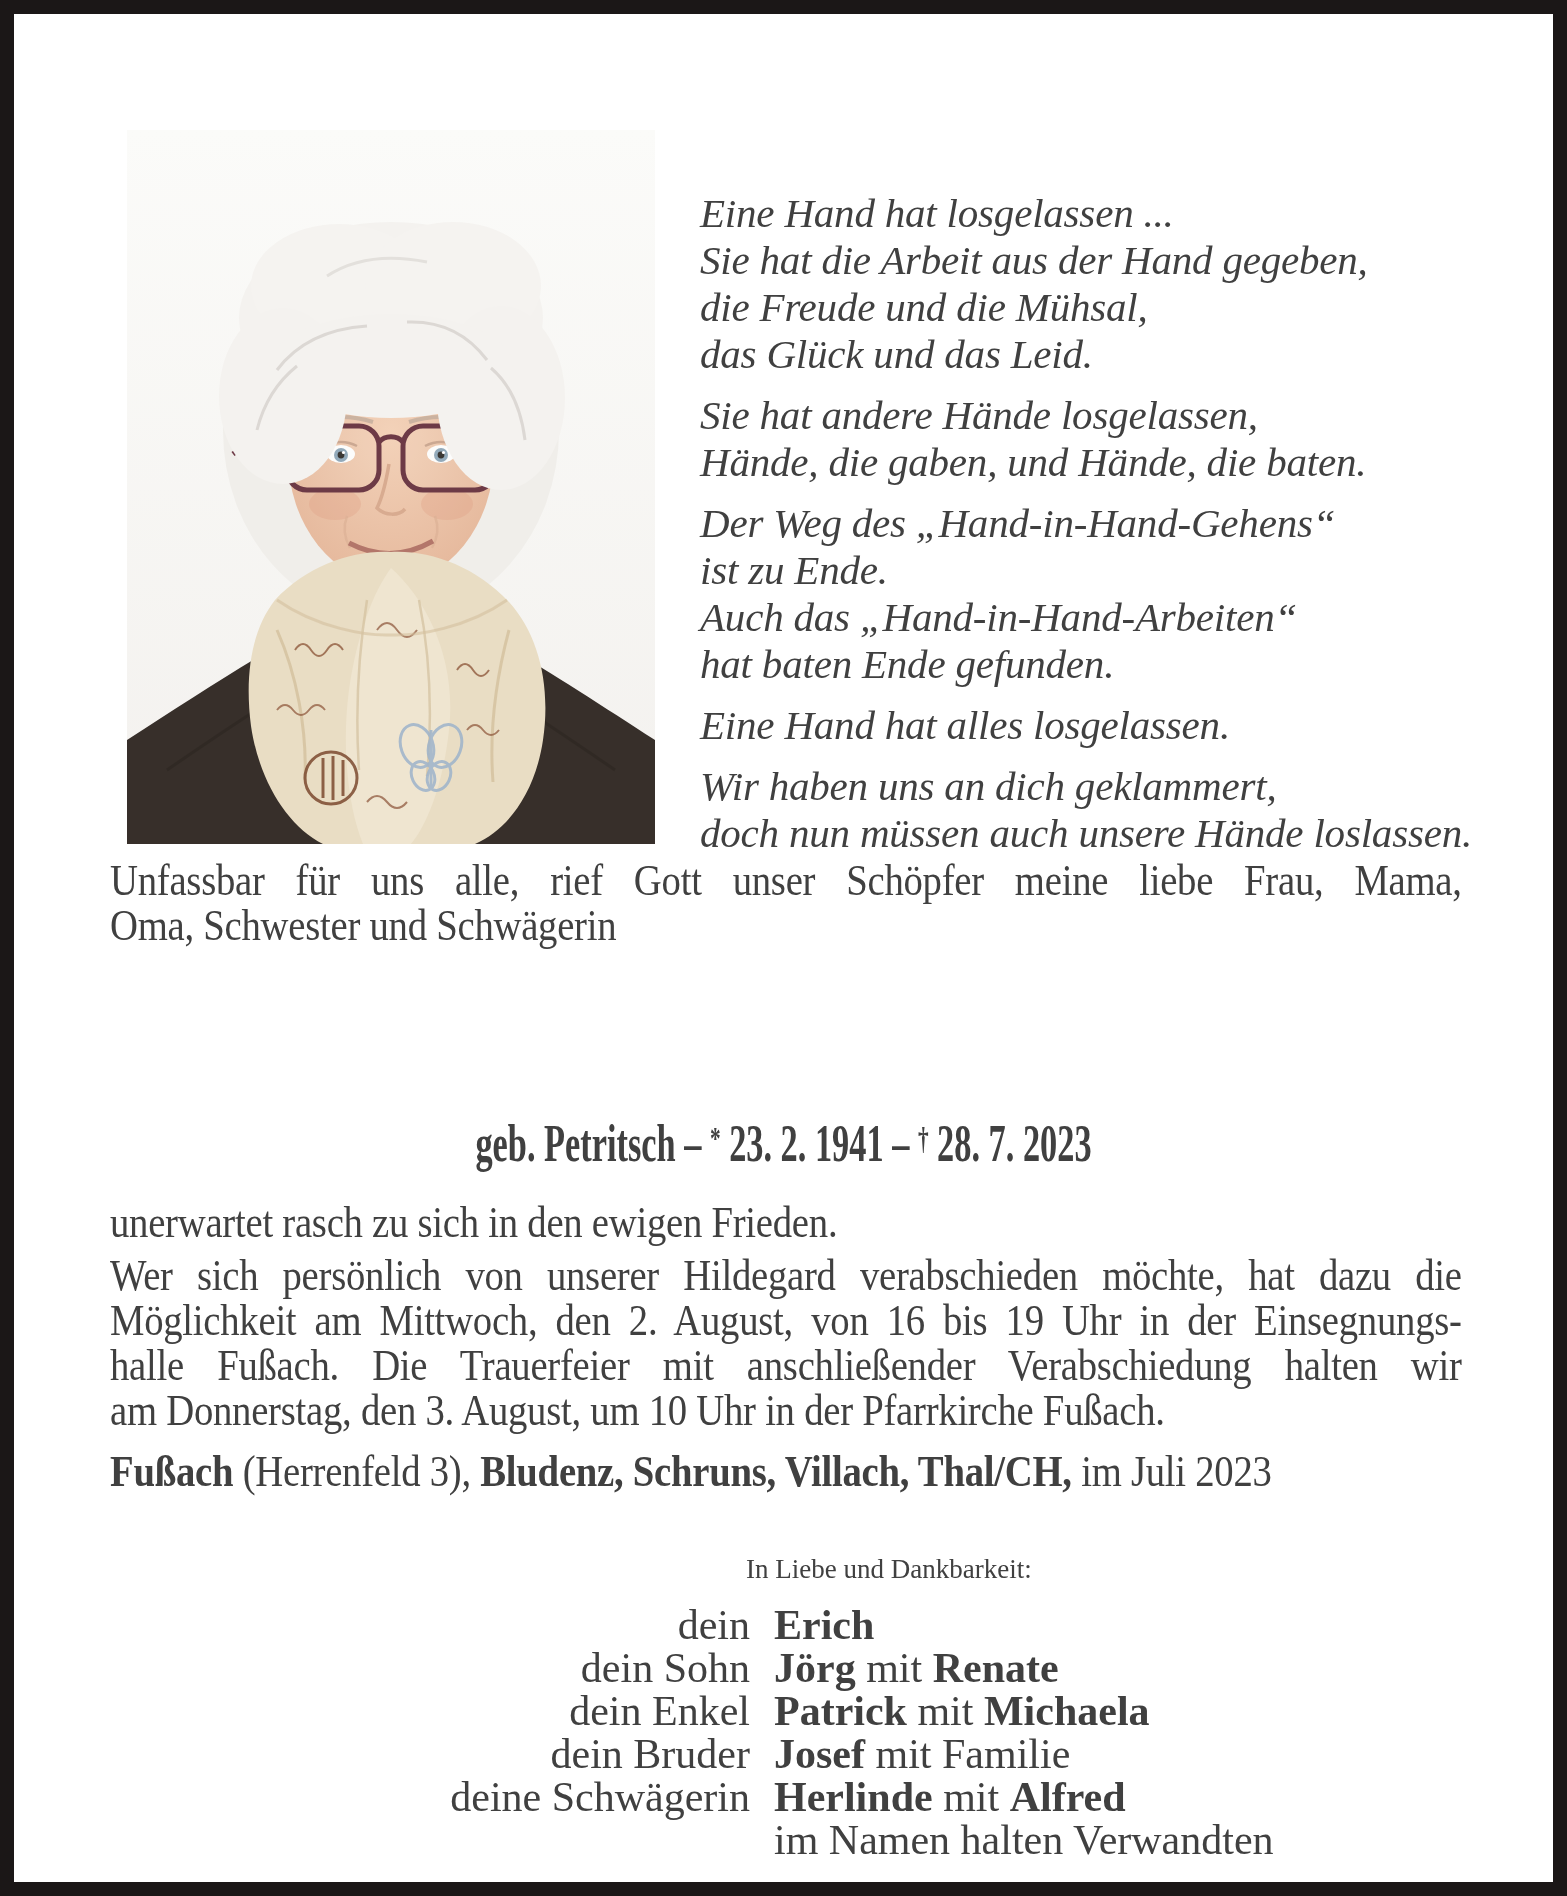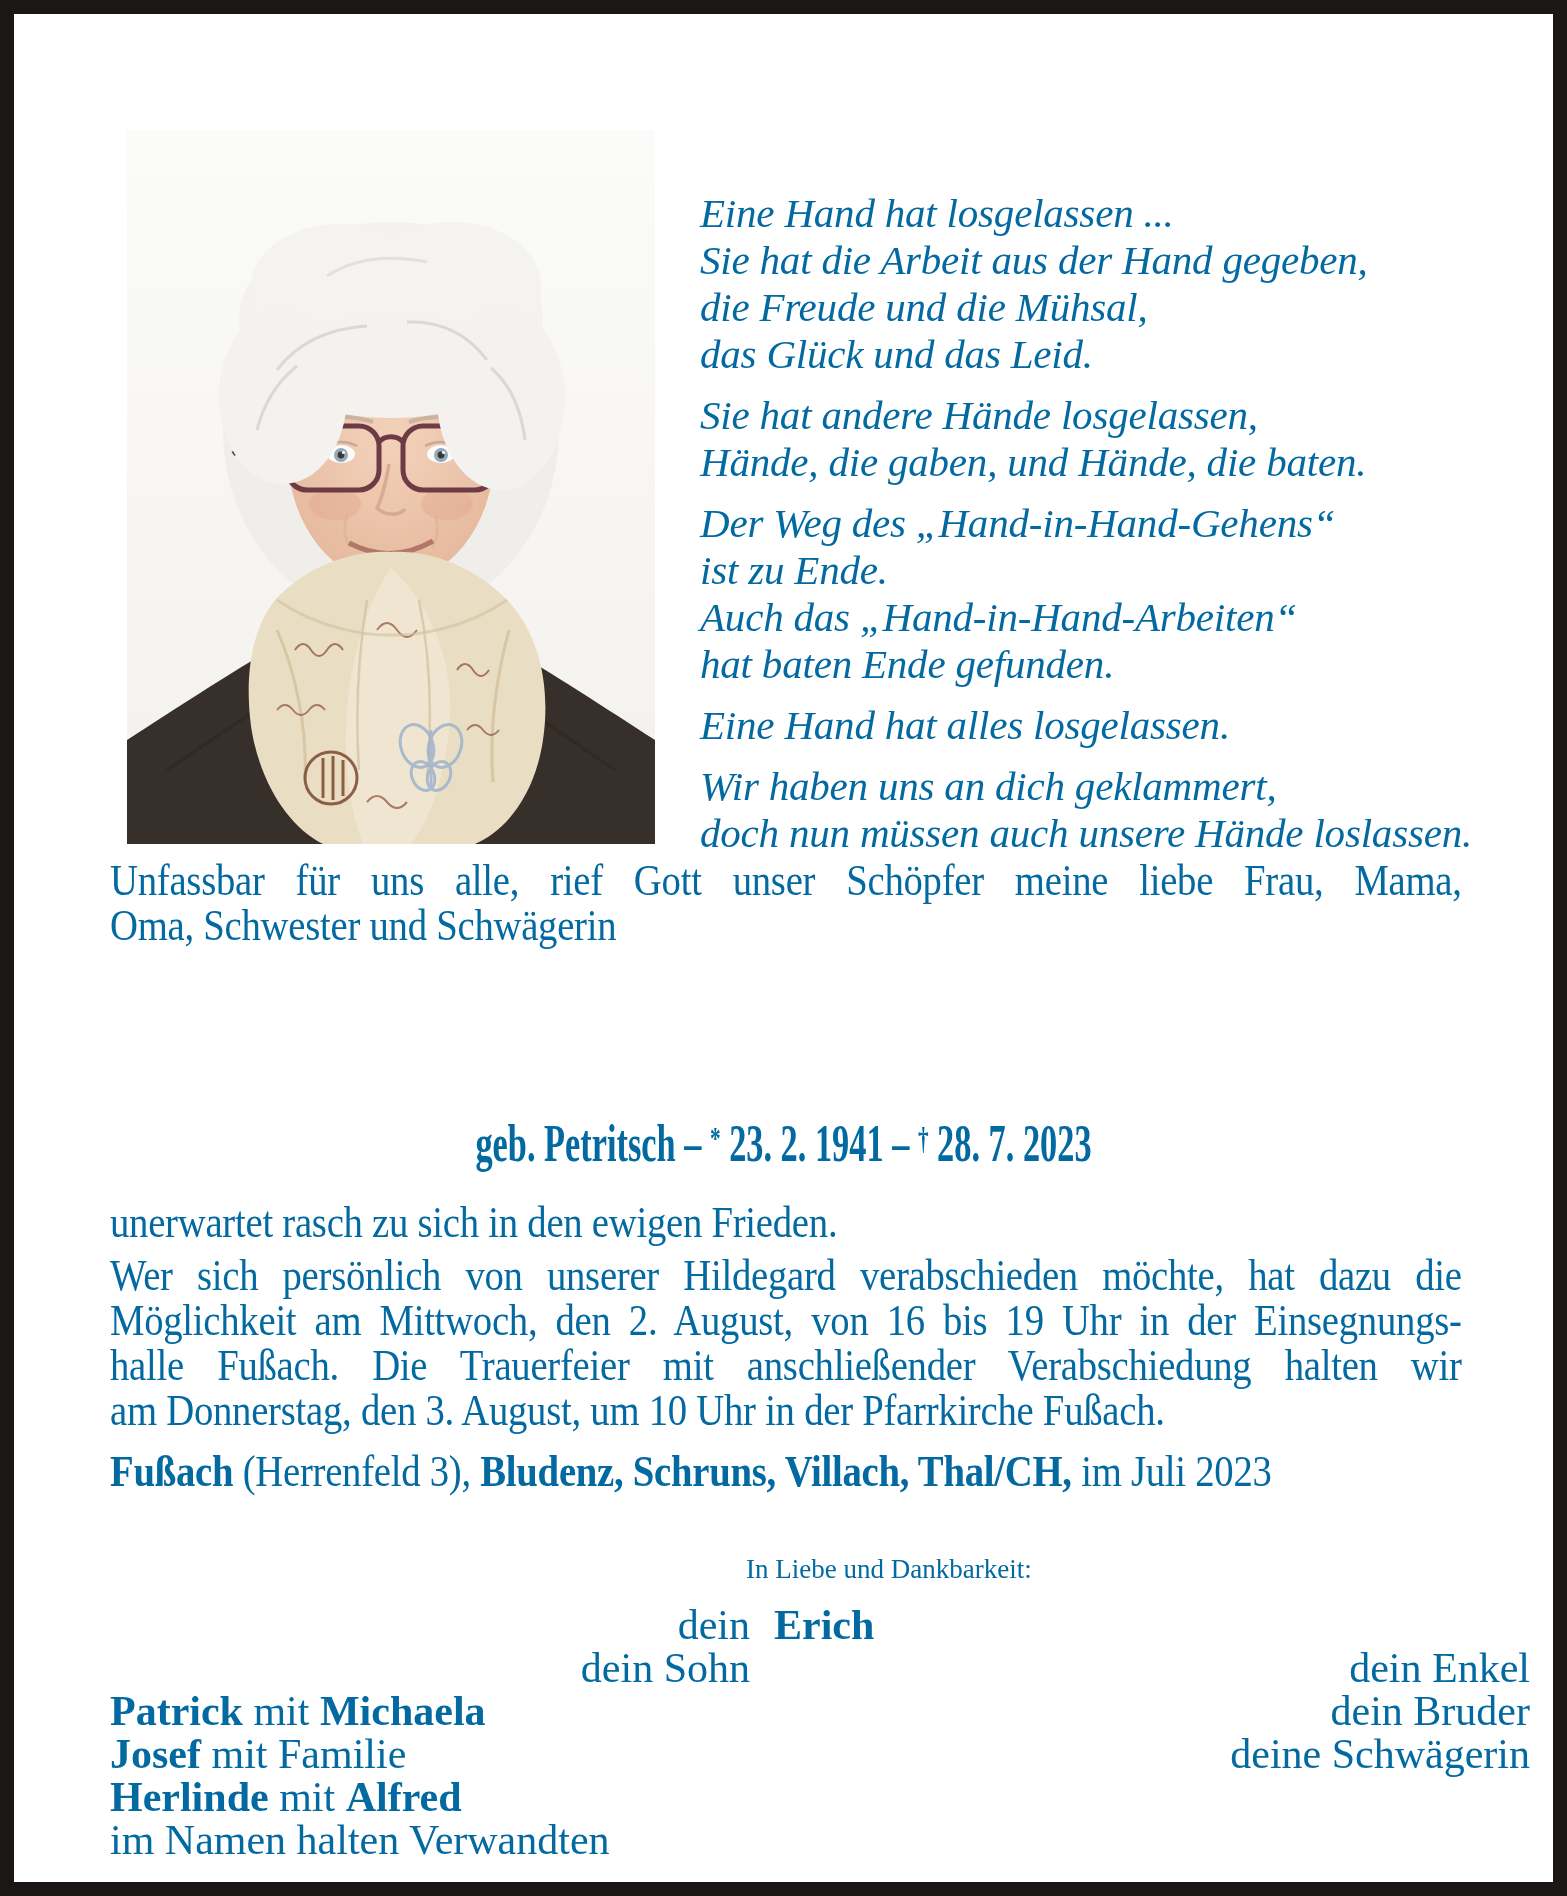--- a/index.html
+++ b/index.html
@@ -1,19 +1,19 @@
 <!DOCTYPE html>
 <html><head>
 <meta charset="utf-8">
 <style>
   html,body{margin:0;padding:0;background:#ffffff;}
   .page{
     position:relative;width:1567px;height:1896px;box-sizing:border-box;
     background:#ffffff;border:14px solid #1b1717;overflow:hidden;
-    font-family:"Liberation Serif",serif;color:#0369a1;
+    font-family:"Liberation Serif",serif;color:#404040;
   }
   .abs{position:absolute;}
   
   .photo{left:113px;top:116px;width:528px;height:714px;}
   .photo svg{display:block;width:100%;height:100%;}
   
   .poem{left:686px;top:176px;width:790px;font-style:italic;font-size:41px;line-height:47px;letter-spacing:-0.2px;}
   .stanza{margin:0 0 14px 0;}
   
   .body-block{font-size:44px;line-height:45px;letter-spacing:-0.3px;width:1536px;transform:scaleX(0.88);transform-origin:0 0;}
@@ -184,20 +184,21 @@
       <div class="nline">am Donnerstag, den 3. August, um 10 Uhr in der Pfarrkirche Fußach.</div>
     </div>
 
   <div class="abs places"><span class="b">Fußach</span><span> (Herrenfeld 3), </span><span class="b">Bludenz, Schruns, Villach, Thal/CH,</span><span> im Juli 2023</span></div>
 
   <div class="abs closing-head">In Liebe und Dankbarkeit:</div>
   <div class="abs rows">
       <div class="rel">dein</div>
       <div class="nm"><span class="b">Erich</span></div>
       <div class="rel">dein Sohn</div>
+      <div class="nm"><span class="b">Jörg</span><span> mit </span><span class="b">Renate</span></div>
       <div class="rel">dein Enkel</div>
       <div class="nm"><span class="b">Patrick</span><span> mit </span><span class="b">Michaela</span></div>
       <div class="rel">dein Bruder</div>
       <div class="nm"><span class="b">Josef</span><span> mit Familie</span></div>
       <div class="rel">deine Schwägerin</div>
       <div class="nm"><span class="b">Herlinde</span><span> mit </span><span class="b">Alfred</span></div>
       <div class="rel"></div>
       <div class="nm"><span>im Namen halten Verwandten</span></div>
     </div>
 

